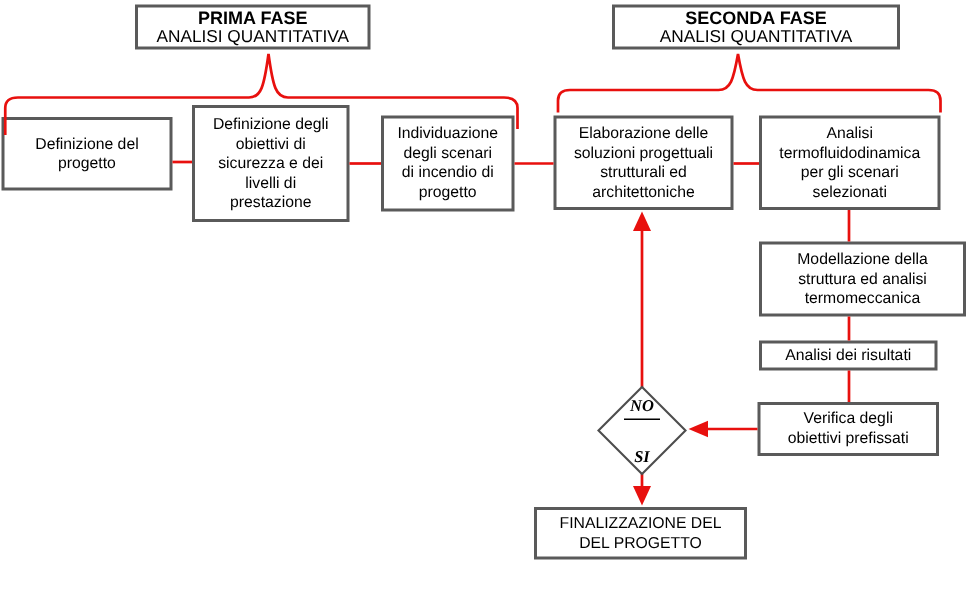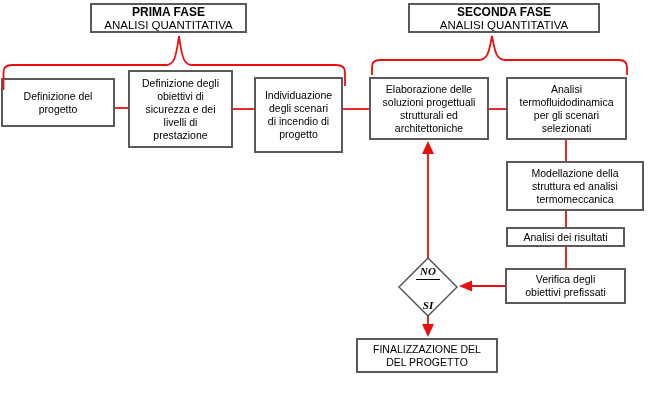--- a/index.html
+++ b/index.html
@@ -73,21 +73,21 @@
 
   <div class="box" style="left:1px;top:78px;width:114px;height:49px;">Definizione del
 progetto</div>
 
   <div class="box" style="left:128px;top:70px;width:105px;height:78px;">Definizione degli
 obiettivi di
 sicurezza e dei
 livelli di
 prestazione</div>
 
-  <div class="box" style="left:254px;top:77px;width:89px;height:76px;">Individuazione
+  <div class="box" style="left:254px;top:77px;width:89px;height:64px;">Individuazione
 degli scenari
 di incendio di
 progetto</div>
 
   <div class="box" style="left:369px;top:77px;width:120px;height:63px;">Elaborazione delle
 soluzioni progettuali
 strutturali ed
 architettoniche</div>
 
   <div class="box" style="left:506px;top:77px;width:121px;height:63px;">Analisi

